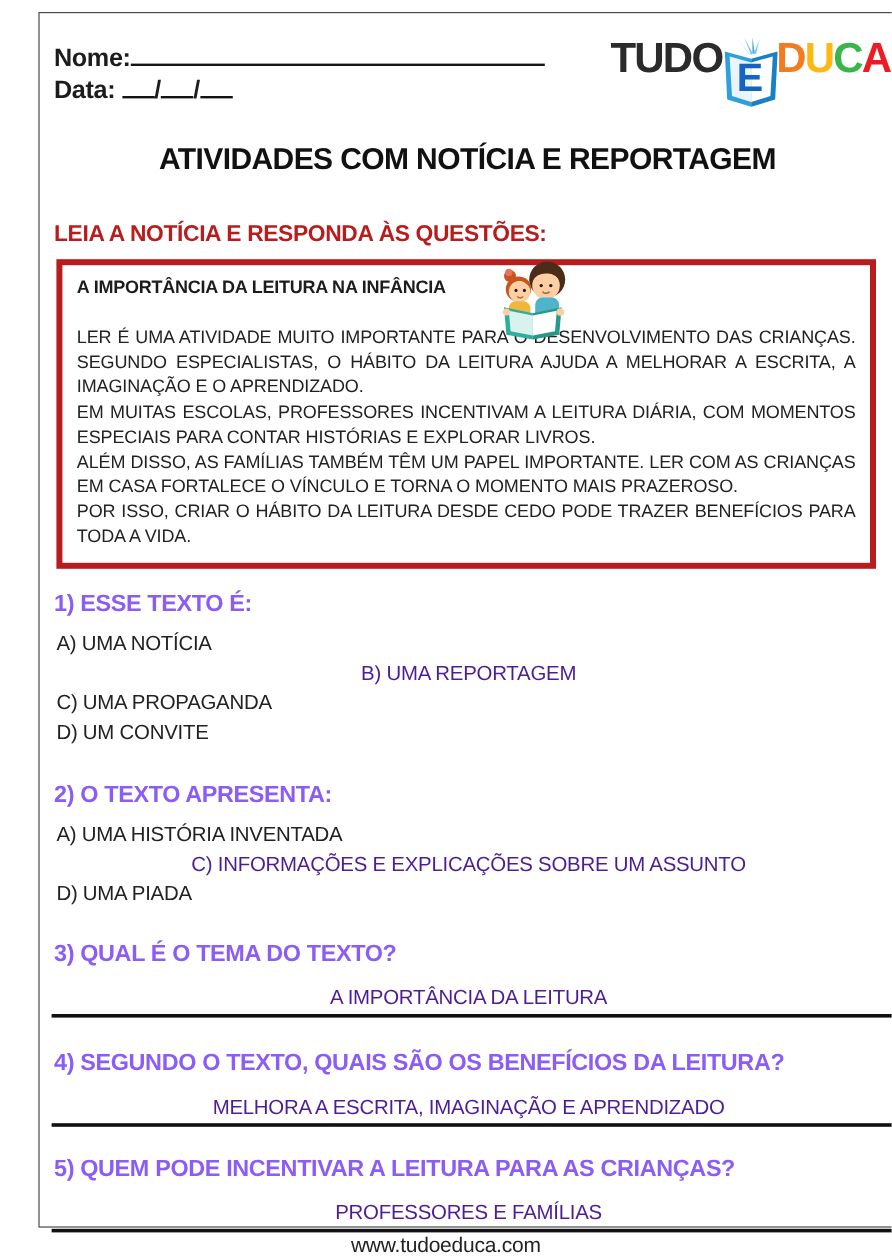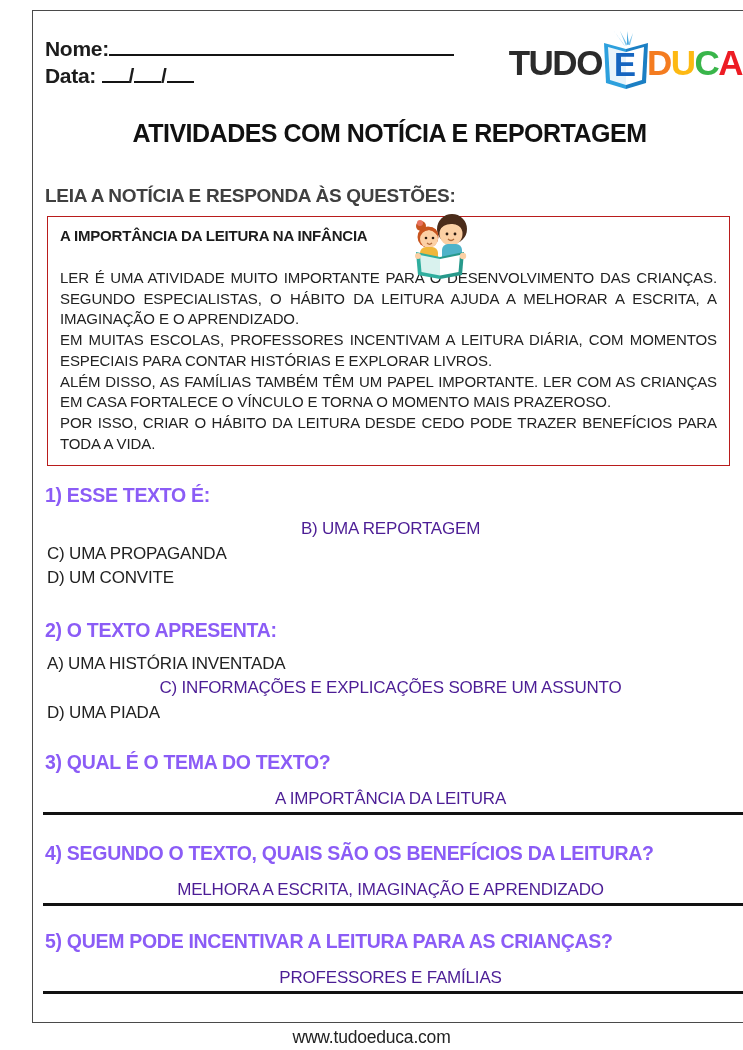--- a/index.html
+++ b/index.html
@@ -27,21 +27,21 @@
     display:inline-block;
     border-bottom:2px solid #141414;
     height:17px;
     vertical-align:baseline;
   }
   .blank.name-blank { width:345px; }
   .blank.date-blank { width:27px; }
   .date-sep { font-weight:700; }
   .logo {
     position:absolute; top:-4px; right:-8px;
-    display:flex; align-items:center;
+    display:flex; 
     font-weight:800; font-size:35px; letter-spacing:-1.5px;
     line-height:35px;
   }
   .logo .tudo { color:#2b2b2b; }
   .logo .bookwrap { position:relative; width:52px; height:62px; margin:0 -5px 0 -2px; }
   .logo .bookwrap svg { position:absolute; left:0; top:0; }
   .logo .letter-e {
     position:absolute; left:14px; top:16px;
     color:#1565c0; font-size:33px;
   }
@@ -51,27 +51,27 @@
   .logo .a { color:#ed1c24; }
   
   .main-title {
     margin-top:30px; text-align:center;
     font-size:25px; font-weight:700; letter-spacing:-0.5px;
     color:#111;
   }
   .instruction {
     margin-top:37px;
     font-size:19px; font-weight:800; letter-spacing:-0.3px;
-    color:#404040;
+    color:#b91c1c;
   }
   
   .news-box {
     margin-top:9px;
     margin-left:2px; margin-right:4px;
-    border:1px solid #b91c1c;
+    border:5px solid #b91c1c;
     padding:10px 12px 11px 12px;
     position:relative;
   }
   .news-title { font-weight:700; font-size:15px; letter-spacing:-0.2px; }
   .kids-illustration { position:absolute; left:352px; top:-8px; width:80px; height:72px; }
   .news-text { margin-top:24px; }
   .news-text p {
     font-size:15px; line-height:20.7px; letter-spacing:-0.1px;
     text-align:justify; color:#222;
   }
@@ -183,20 +183,21 @@
     <div class="news-text">
       <p>LER É UMA ATIVIDADE MUITO IMPORTANTE PARA O DESENVOLVIMENTO DAS CRIANÇAS. SEGUNDO ESPECIALISTAS, O HÁBITO DA LEITURA AJUDA A MELHORAR A ESCRITA, A IMAGINAÇÃO E O APRENDIZADO.</p>
       <p>EM MUITAS ESCOLAS, PROFESSORES INCENTIVAM A LEITURA DIÁRIA, COM MOMENTOS ESPECIAIS PARA CONTAR HISTÓRIAS E EXPLORAR LIVROS.</p>
       <p>ALÉM DISSO, AS FAMÍLIAS TAMBÉM TÊM UM PAPEL IMPORTANTE. LER COM AS CRIANÇAS EM CASA FORTALECE O VÍNCULO E TORNA O MOMENTO MAIS PRAZEROSO.</p>
       <p>POR ISSO, CRIAR O HÁBITO DA LEITURA DESDE CEDO PODE TRAZER BENEFÍCIOS PARA TODA A VIDA.</p>
     </div>
   </div>
 
   <div class="q-heading q1">1) ESSE TEXTO É:</div>
   <div class="options">
+    <div class="option">A) UMA NOTÍCIA</div>
     <div class="option red">B) UMA REPORTAGEM</div>
     <div class="option">C) UMA PROPAGANDA</div>
     <div class="option">D) UM CONVITE</div>
   </div>
 
   <div class="q-heading q2">2) O TEXTO APRESENTA:</div>
   <div class="options">
     <div class="option">A) UMA HISTÓRIA INVENTADA</div>
     <div class="option red">C) INFORMAÇÕES E EXPLICAÇÕES SOBRE UM ASSUNTO</div>
     <div class="option">D) UMA PIADA</div>

